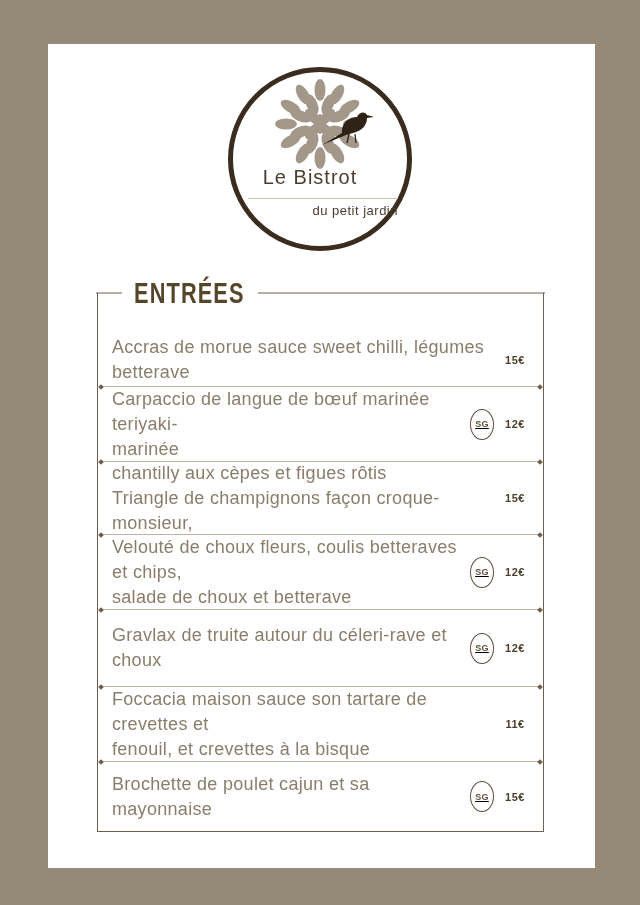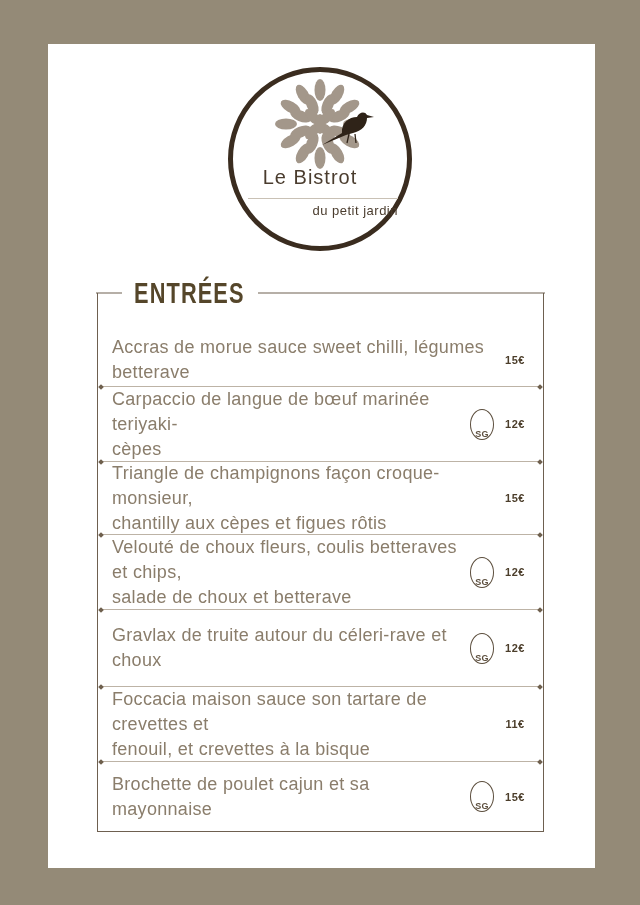--- a/index.html
+++ b/index.html
@@ -40,21 +40,21 @@
   .menu-items > :nth-child(1){height:93px;padding-top:40px;}
   .menu-items > :nth-child(3){height:74px;}
   .menu-items > :nth-child(5){height:72px;}
   .menu-items > :nth-child(7){height:74px;}
   .menu-items > :nth-child(9){height:76px;}
   .menu-items > :nth-child(11){height:74px;}
   .menu-items > :nth-child(13){height:69px;}
   .item-text{font-size:18px;line-height:25px;letter-spacing:0.3px;color:var(--item-color);flex:1;}
   .row-right{display:flex;align-items:center;gap:9px;flex-shrink:0;padding-right:2px;}
   .badge{width:24px;height:31px;border:1.4px solid #5c4e3d;border-radius:50%;
-    display:flex;align-items:flex-end;justify-content:center;}
+    display:flex;align-items:center;justify-content:center;text-decoration:underline;}
   .badge span{font-size:9px;font-weight:700;color:#5c4e3d;letter-spacing:0.3px;}
   .price{font-size:11px;font-weight:700;color:var(--price-color);letter-spacing:0.5px;min-width:24px;text-align:center;}
   .divider{position:relative;height:1px;margin:0 1px;background:var(--divider-line);flex-shrink:0;}
   .divider::before,.divider::after{content:'';position:absolute;top:-1.5px;width:4px;height:4px;
     background:var(--divider-dot);transform:rotate(45deg);}
   .divider::before{left:0;}
   .divider::after{right:0;}
 </style>
 </head>
 <body>
@@ -118,34 +118,34 @@
           </div>
     <div class="row-right">
 
       <div class="price">15€</div>
     </div>
   </div>
         <div class="divider"></div>
         <div class="menu-row">
     <div class="item-text">
             <div>Carpaccio de langue de bœuf marinée teriyaki-</div>
-            <div>cèpes</div>
+            <div>marinée</div>
           </div>
     <div class="row-right">
       <div class="badge">
               <span>SG</span>
             </div>
       <div class="price">12€</div>
     </div>
   </div>
         <div class="divider"></div>
         <div class="menu-row">
     <div class="item-text">
+            <div>chantilly aux cèpes et figues rôtis</div>
             <div>Triangle de champignons façon croque-monsieur,</div>
-            <div>chantilly aux cèpes et figues rôtis</div>
           </div>
     <div class="row-right">
 
       <div class="price">15€</div>
     </div>
   </div>
         <div class="divider"></div>
         <div class="menu-row">
     <div class="item-text">
             <div>Velouté de choux fleurs, coulis betteraves et chips,</div>

